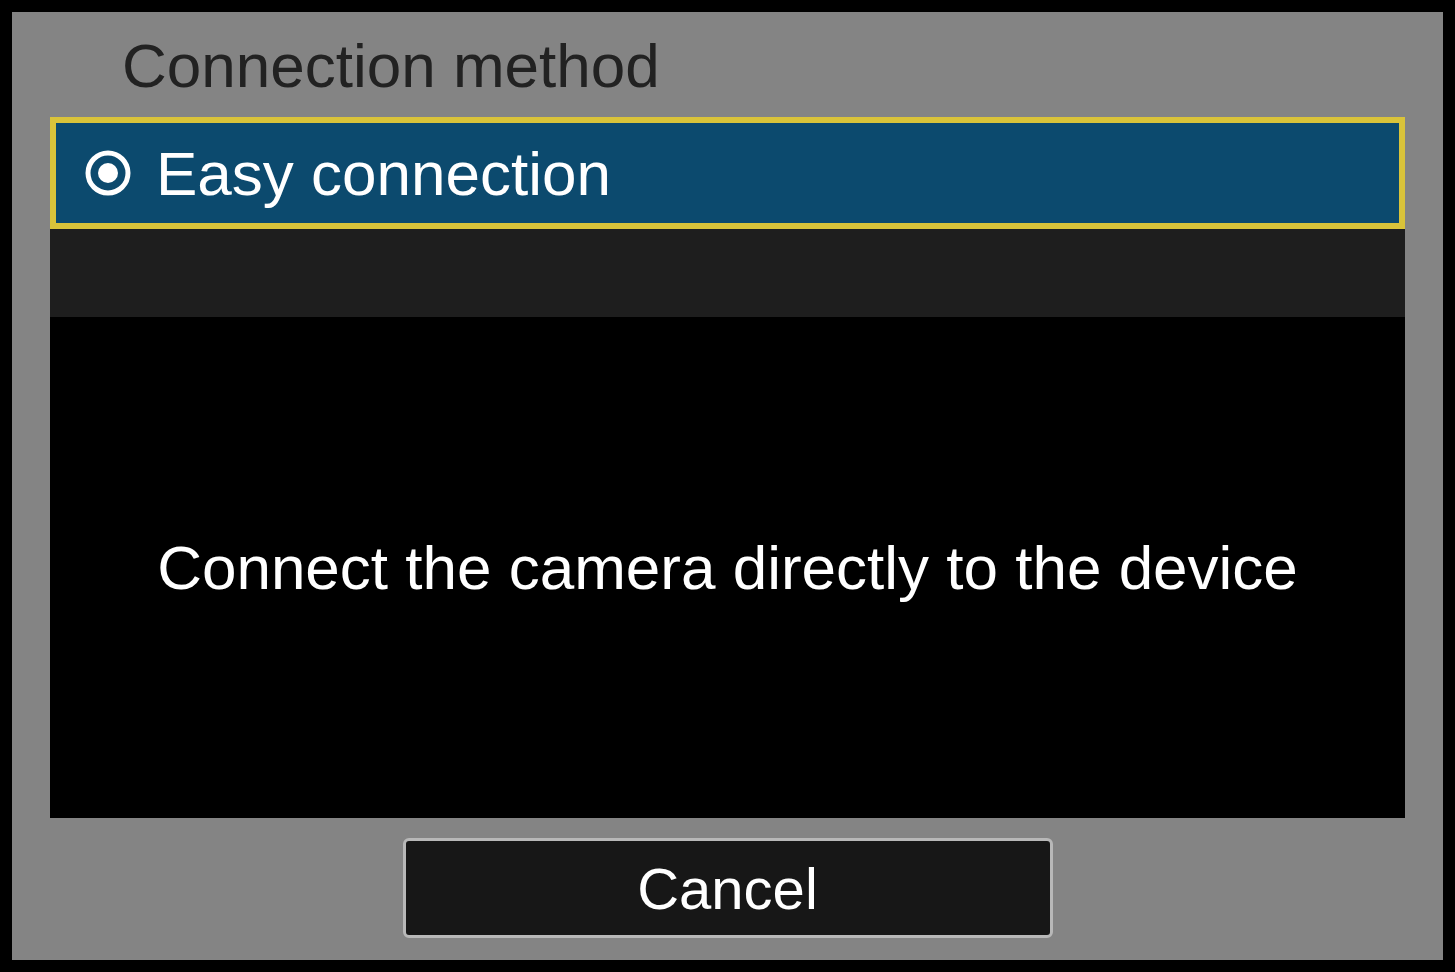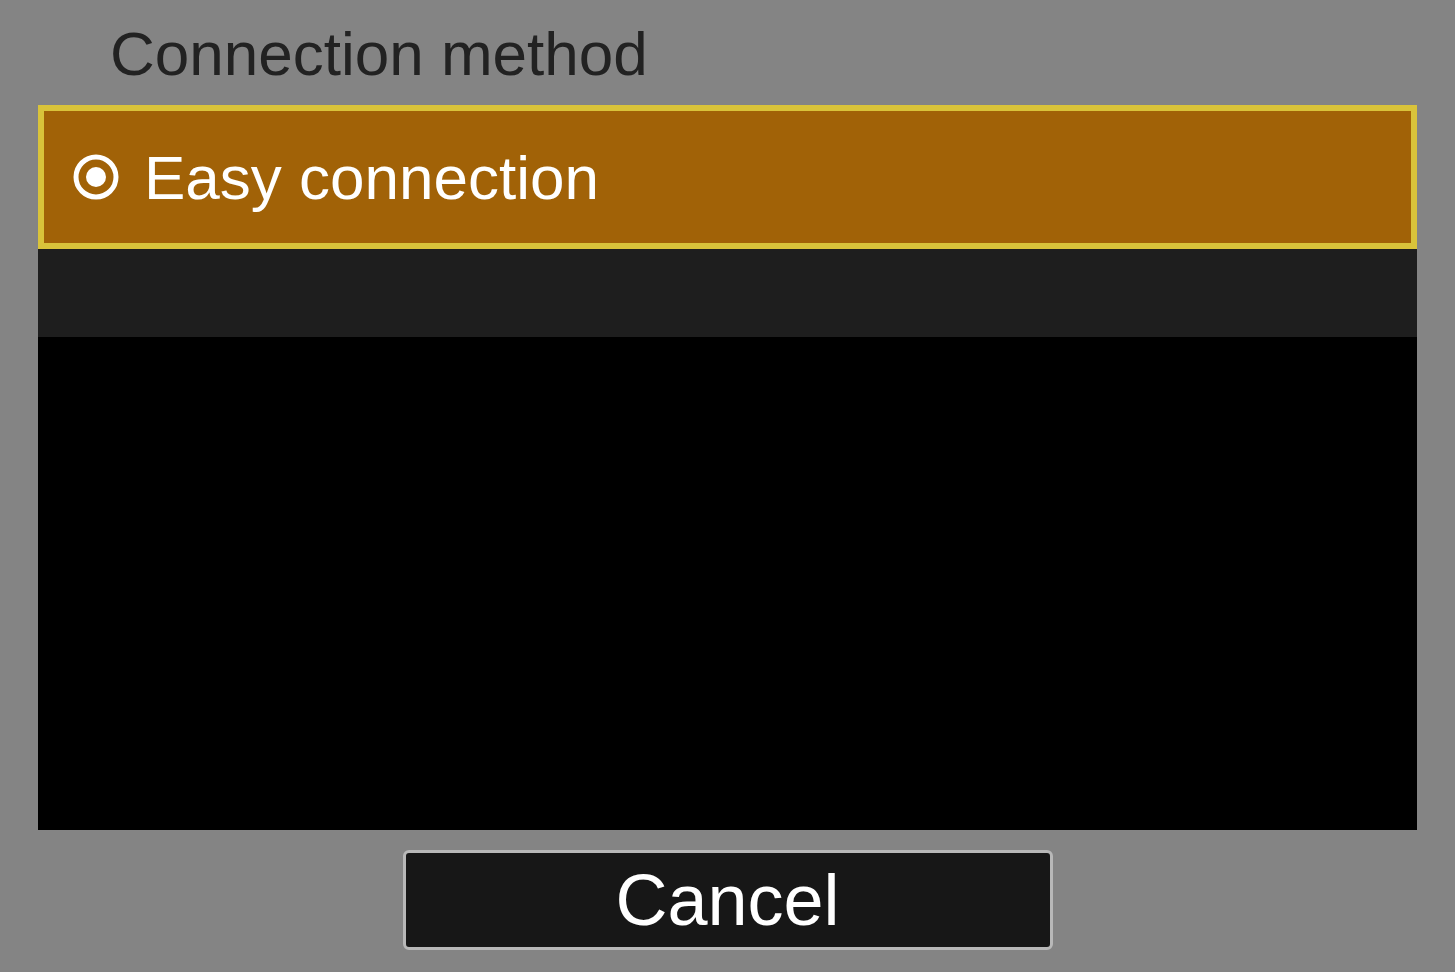--- a/index.html
+++ b/index.html
@@ -13,20 +13,21 @@
       background: #000;
       font-family: Arial, Helvetica, sans-serif;
       display: flex;
       align-items: center;
       justify-content: center;
     }
     .outer-frame {
       width: 1455px;
       height: 972px;
       background: #000;
+      padding: 12px;
     }
     .screen {
       width: 100%;
       height: 100%;
       background: #848484;
       display: flex;
       flex-direction: column;
       padding: 0;
     }
     .title-bar {
@@ -51,23 +52,23 @@
       align-items: center;
       height: 108px;
       padding-left: 28px;
       background: #1e1e1e;
       border-bottom: 2px solid #000;
       color: #fff;
       font-size: 62px;
       gap: 24px;
     }
     .option-row.selected {
-      background: #a16207;
+      background: #0c4a6e;
       border: 6px solid #d9c33a;
-      height: 144px;
+      height: 112px;
       text-align: center;
     }
     .option-row.empty {
       background: #1e1e1e;
       height: 90px;
     }
     .radio-icon {
       flex-shrink: 0;
       width: 48px;
       height: 48px;
@@ -99,21 +100,21 @@
       justify-content: space-between;
     }
     .action-button {
       flex: 1;
       max-width: 650px;
       height: 100px;
       background: #171717;
       border: 3px solid #b8b8b8;
       border-radius: 6px;
       color: #fff;
-      font-size: 72px;
+      font-size: 58px;
       font-family: inherit;
       display: flex;
       align-items: center;
       justify-content: center;
       cursor: pointer;
     }
     .action-button:first-child {
       margin-right: auto;
     }
     .action-button:last-child {
@@ -140,20 +141,23 @@
             </svg>
           </span>
           <span>Easy connection</span>
         </div>
 
 
         <div class="option-row empty"></div>
 
       </div>
 
+      <div class="description-area">
+        <div class="description-text">Connect the camera directly to the device</div>
+      </div>
 
     </div>
 
     <div class="button-bar">
       <button class="action-button">Cancel</button>
     </div>
 
   </div>
 </div>
 

